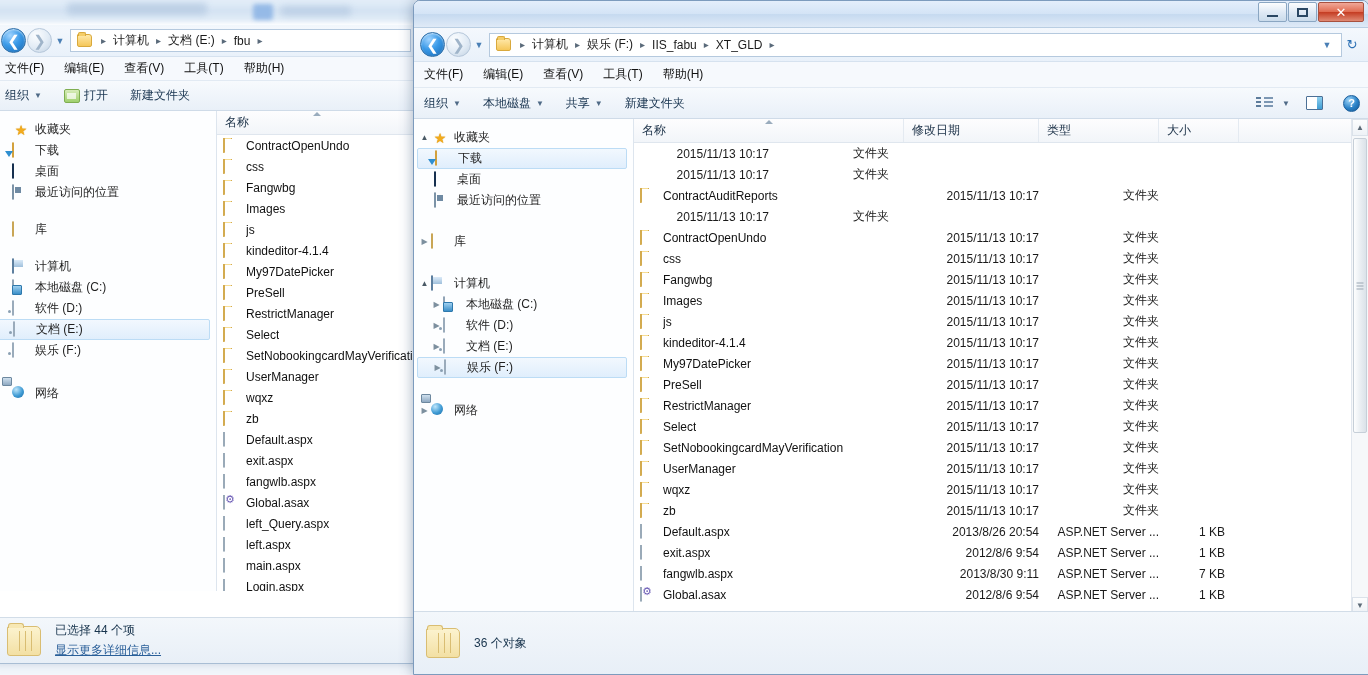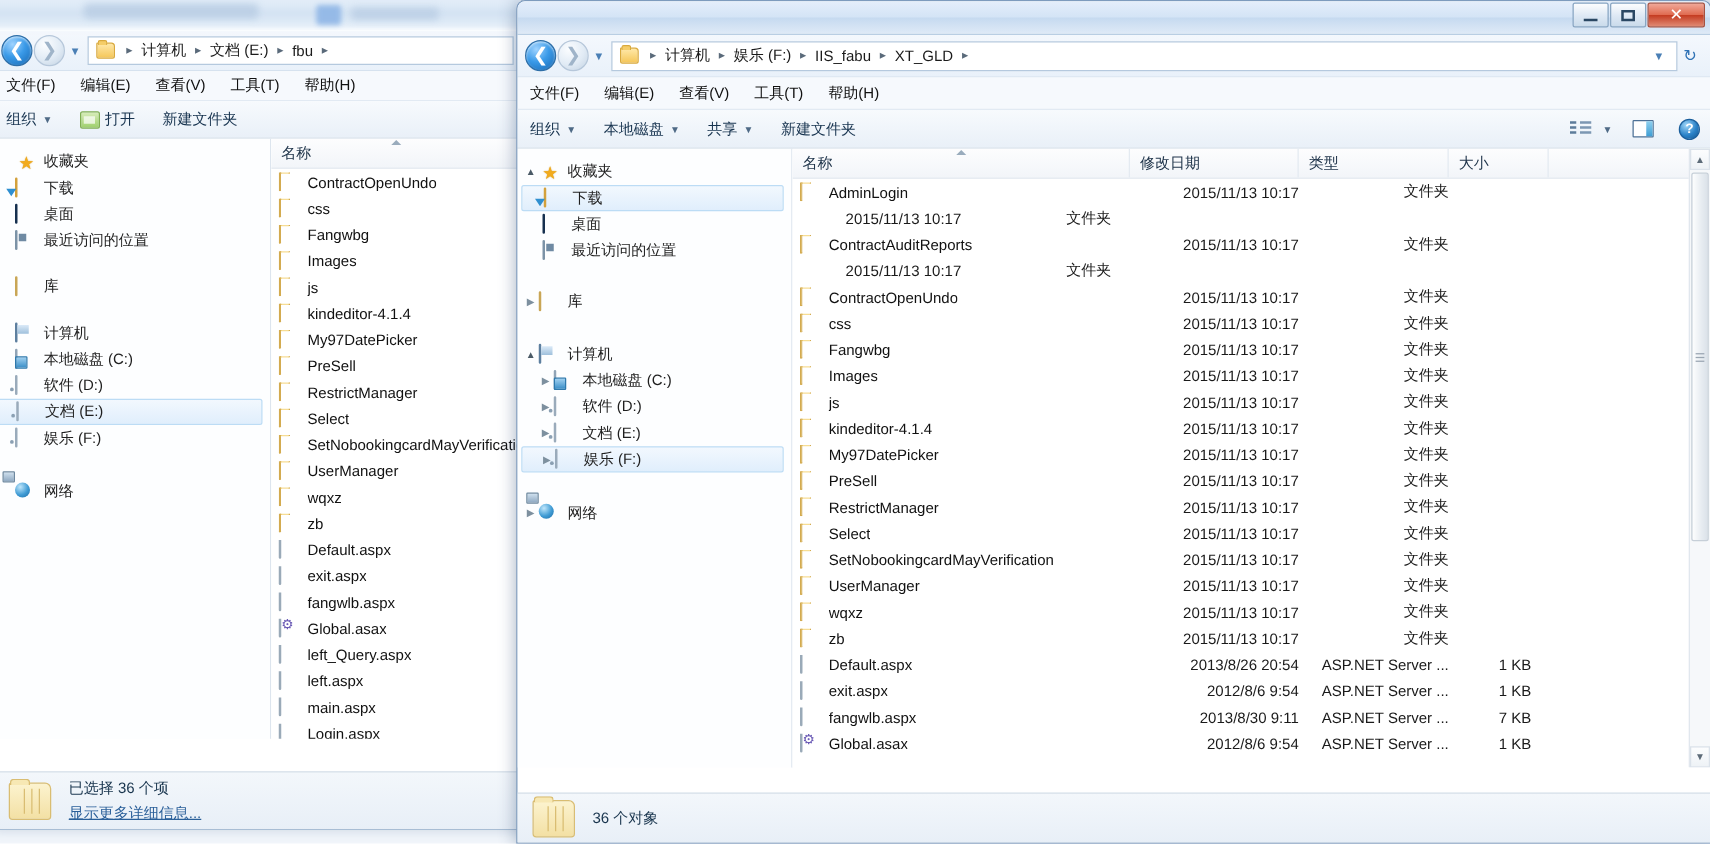--- a/index.html
+++ b/index.html
@@ -667,21 +667,21 @@
                 <span class="cell">Login.aspx</span>
               </div>
             </div>
           </div>
       </div>
     </div>
 
     <div class="statusbar">
       <div class="status-folder-ico"></div>
       <div class="status-texts">
-        <div class="status-line1">已选择 36 个项</div>
+        <div class="status-line1">已选择 44 个项</div>
         <div class="status-link">显示更多详细信息...</div>
       </div>
     </div>
   </div>
 
   <div class="win" id="front-window">
 
     <div id="front-titlebar">
       <div class="wbtns">
         <div class="wbtn">
@@ -828,24 +828,20 @@
           <div class="col" style="width:120px;">
             <span>类型</span>
           </div>
           <div class="col" style="width:80px;">
             <span>大小</span>
           </div>
           <div class="col" style="flex:1;border-right:none;"></div>
         </div>
         <div id="front-file-rows">
             <div class="filerow">
-              <div class="nm" style="width:270px">
-                <span class="fico"><span class="fico-folder"></span></span>
-                <span class="cell">AdminLogin</span>
-              </div>
               <div class="cell date" style="width:135px;padding-left:8px">2015/11/13 10:17</div>
               <div class="cell type" style="width:120px;padding-left:8px">文件夹</div>
               <div class="cell size" style="width:80px"></div>
             </div>
             <div class="filerow">
               <div class="cell date" style="width:135px;padding-left:8px">2015/11/13 10:17</div>
               <div class="cell type" style="width:120px;padding-left:8px">文件夹</div>
               <div class="cell size" style="width:80px"></div>
             </div>
             <div class="filerow">
@@ -1033,20 +1029,20 @@
                 <i></i>
                 <i></i>
                 <i></i>
               </span>
           </div>
           <div class="vs-btn" style="position:absolute;bottom:0;left:0;right:0;">▼</div>
         </div>
       </div>
     </div>
 
-    <div class="statusbar" style="height:40px;">
+    <div class="statusbar" style="height:63px;">
       <div class="status-folder-ico"></div>
       <div class="status-texts">
         <div class="status-line1">36 个对象</div>
       </div>
     </div>
   </div>
 </div>
 
 </body></html>

